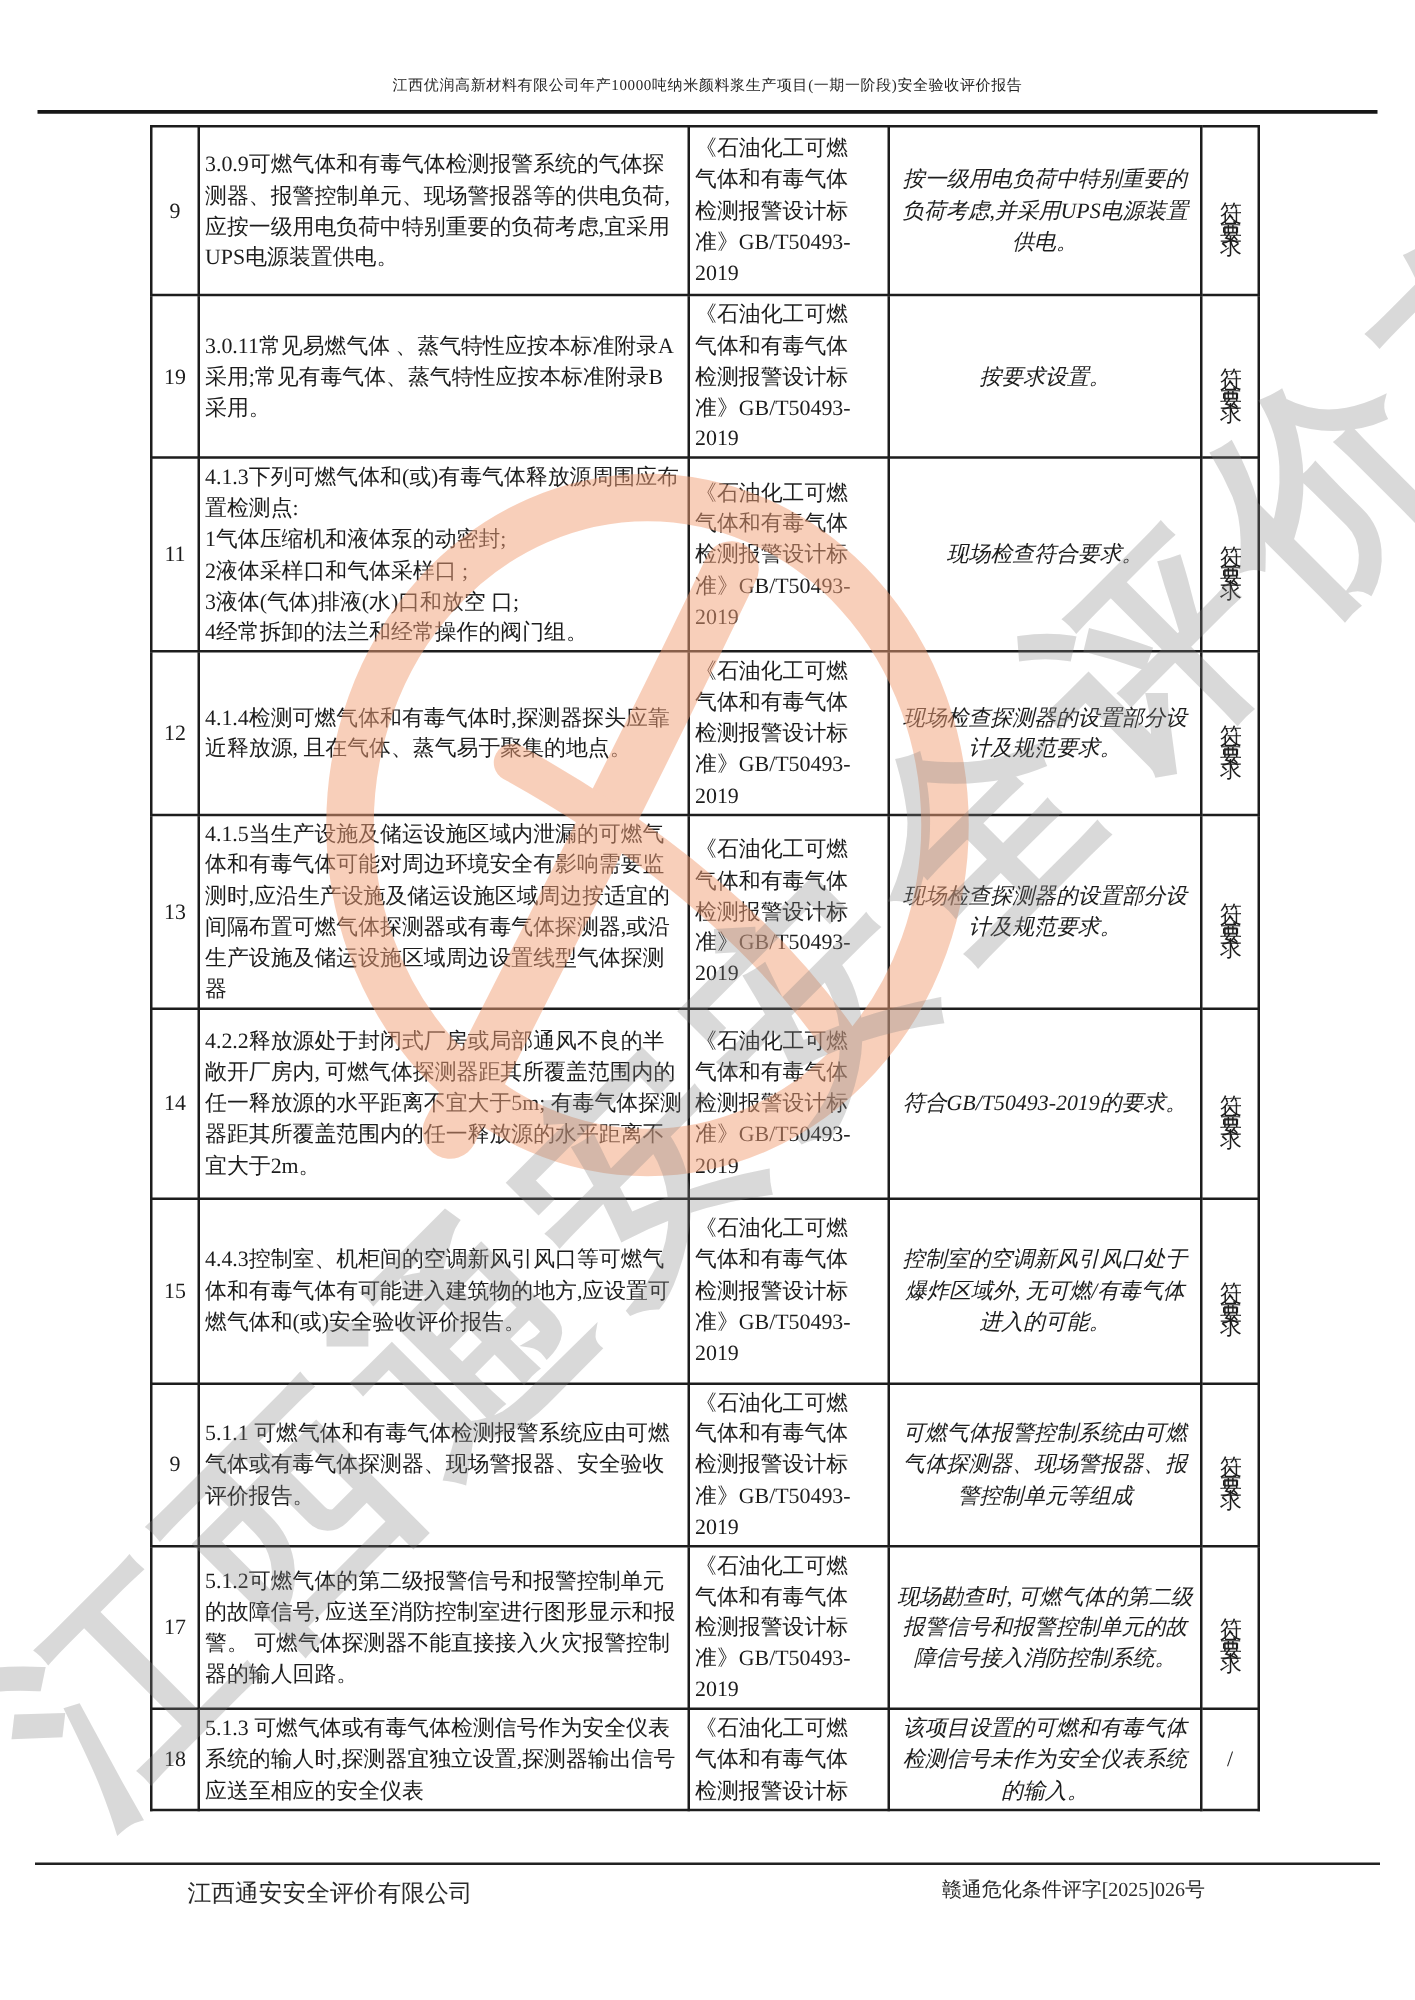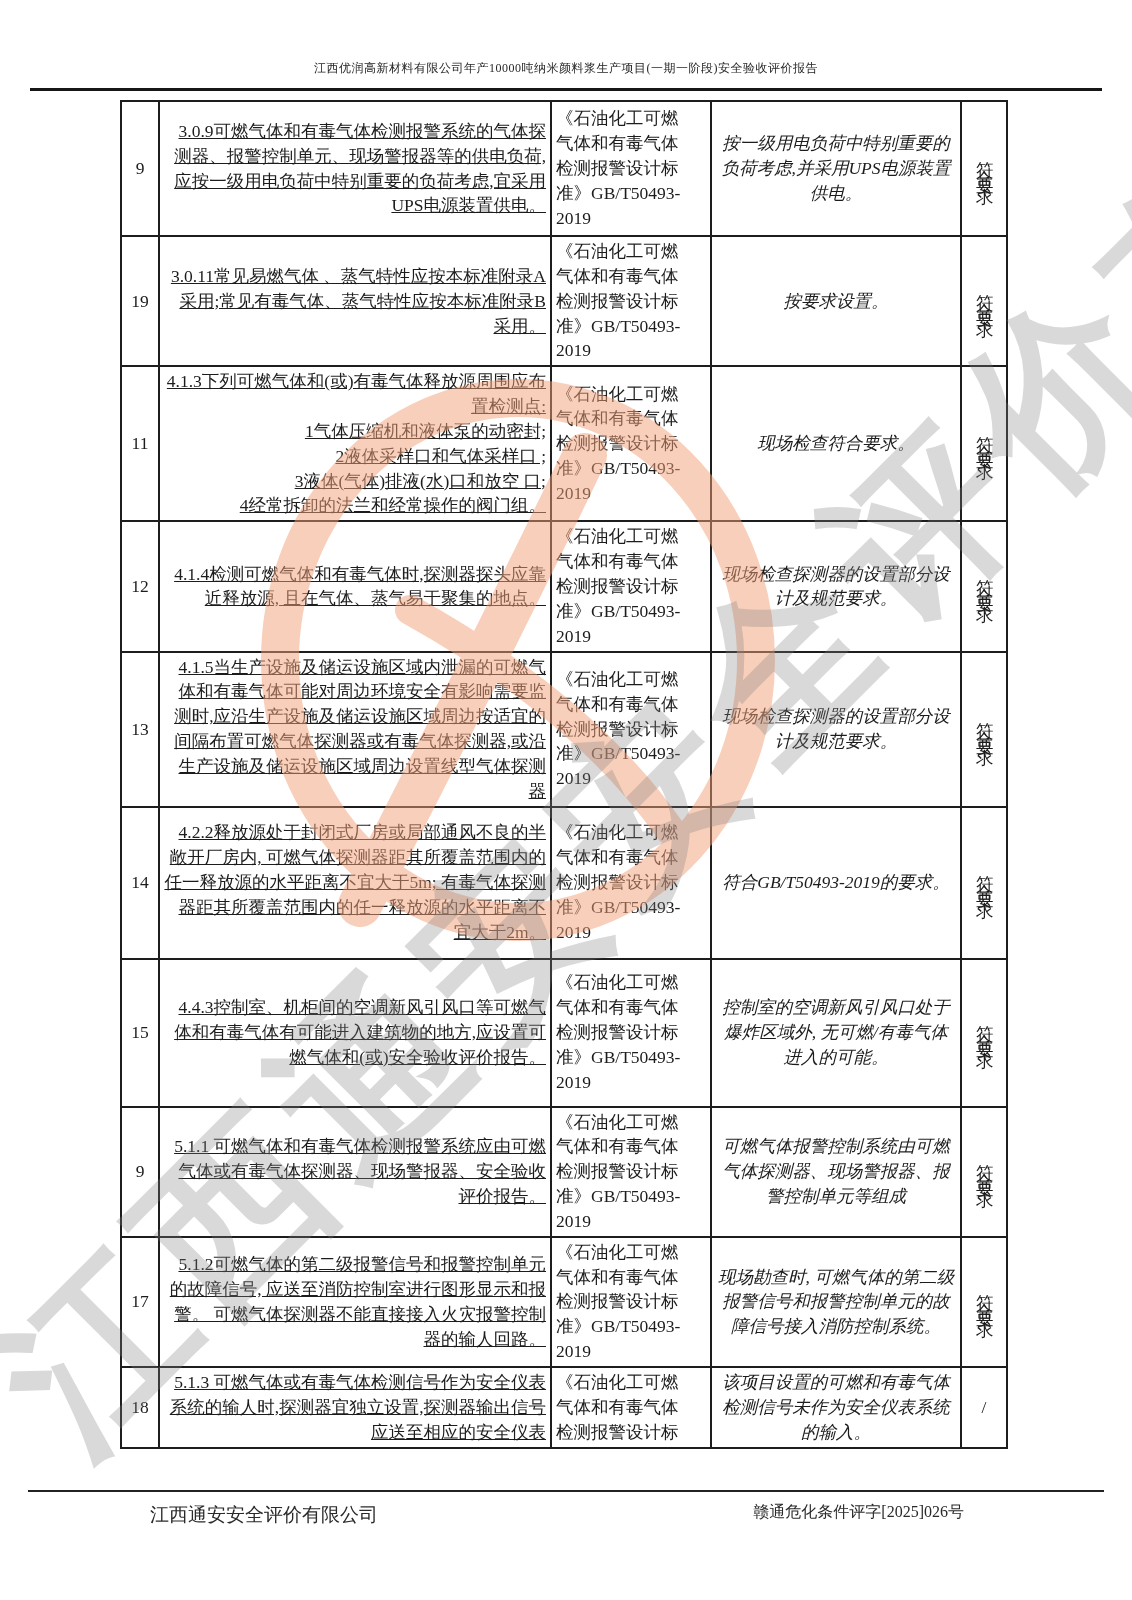--- a/index.html
+++ b/index.html
@@ -32,21 +32,21 @@
     font-size:17.5px;
     line-height:1.42;
     padding:2px 4px;
   }
   col.c-no{width:38px;}
   col.c-req{width:392px;}
   col.c-std{width:160px;}
   col.c-find{width:250px;}
   col.c-concl{width:46px;}
   td.no{text-align:center;font-size:17px;}
-  td.req{text-align:right;padding:3px 9px;white-space:pre-wrap;text-decoration:underline;}
+  td.req{text-align:left;padding:3px 9px;white-space:pre-wrap;}
   td.std{text-align:left;white-space:pre-wrap;line-height:1.38;padding:2px 3px;}
   td.find{text-align:center;line-height:1.5;padding:2px 8px;font-style:italic;}
   td.concl{text-align:center;padding:0;}
   td.concl .vertical{
     writing-mode:vertical-rl;text-orientation:upright;
     letter-spacing:9px;display:inline-block;line-height:1;
   }
   tr.r0{height:135px;} tr.r1{height:130px;} tr.r2{height:153px;}
   tr.r3{height:127px;} tr.r4{height:155px;} tr.r5{height:152px;}
   tr.r6{height:148px;} tr.r7{height:123px;} tr.r8{height:129px;}

